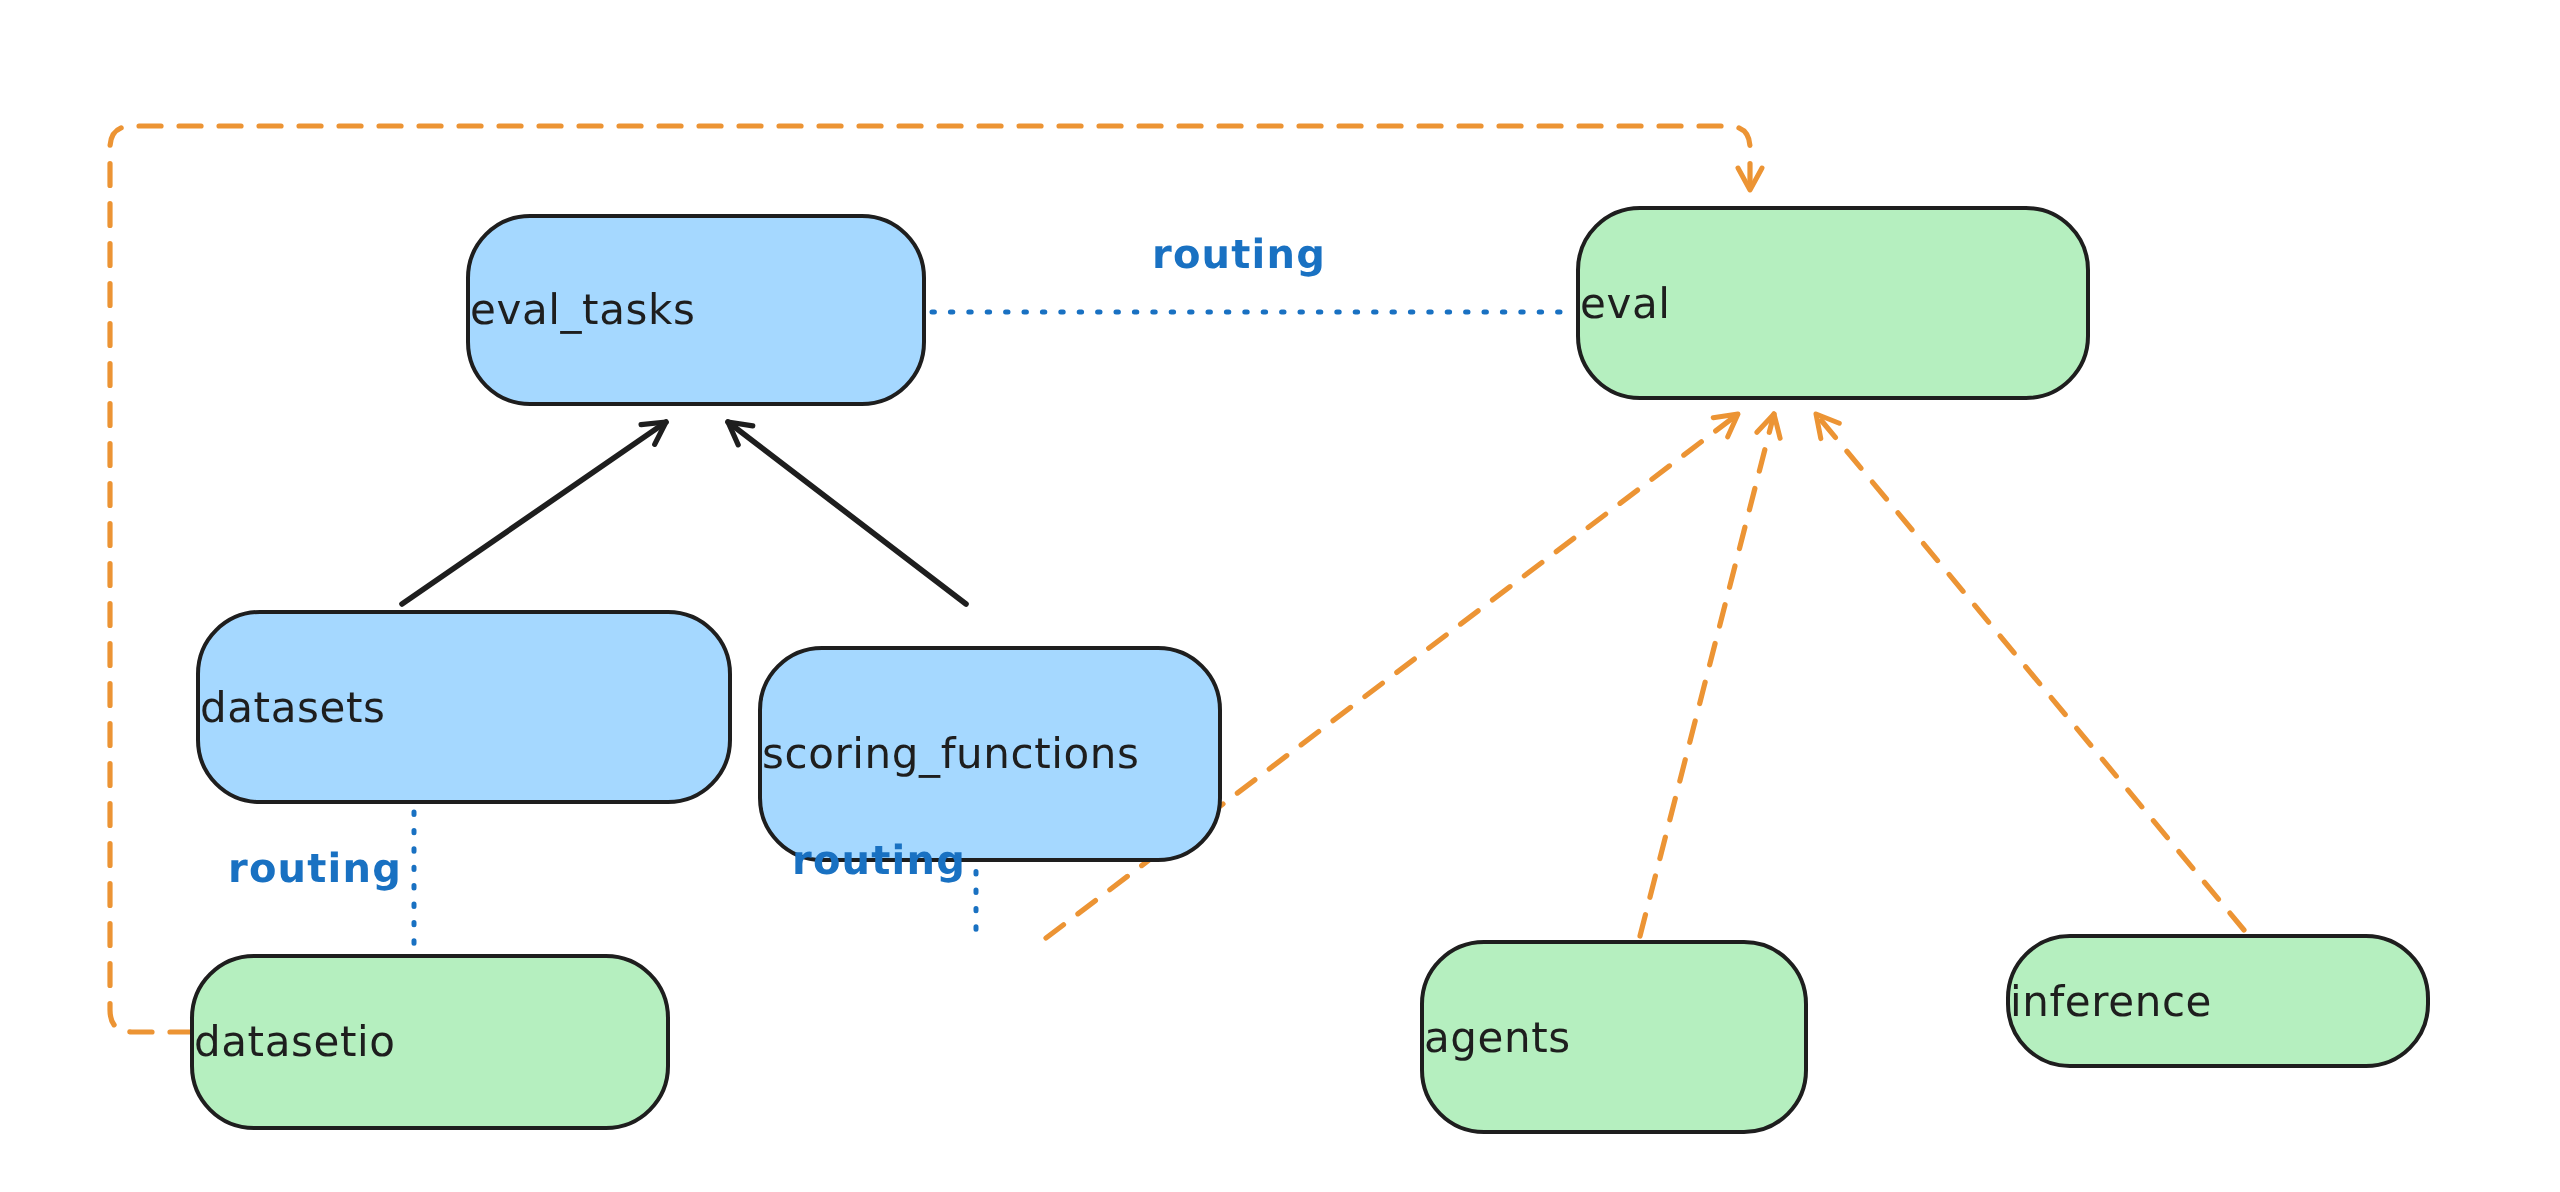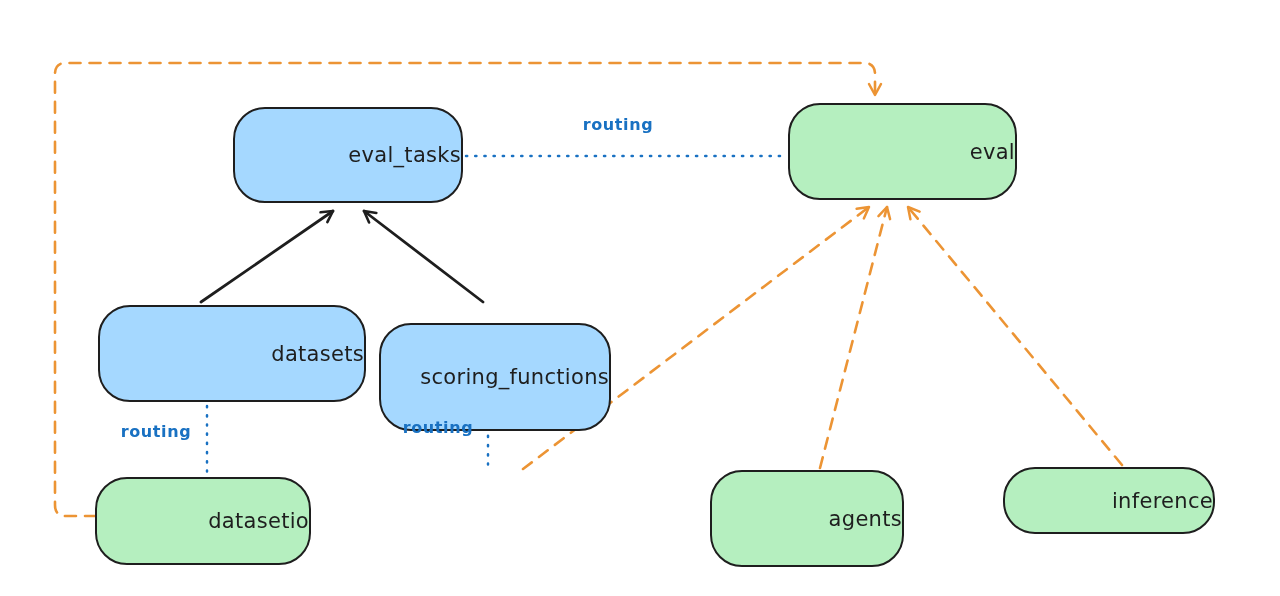--- a/index.html
+++ b/index.html
@@ -22,45 +22,45 @@
     width: 1280px;
     height: 596px;
   }
   .node {
     position: absolute;
     box-sizing: border-box;
     border: 2.5px solid #1e1e1e;
     border-radius: 32px;
     display: flex;
     align-items: center;
-    justify-content: flex-end;
+    justify-content: flex-start;
     font-size: 21px;
     color: #1e1e1e;
     letter-spacing: 0.3px;
     z-index: 2;
   }
   .node-blue  { background: #a5d8ff; }
   .node-green { background: #b5efbf; }
 
   .edge-label {
     position: absolute;
     color: #1971c2;
-    font-size: 16px;
+    font-size: 20px;
     font-weight: 600;
     letter-spacing: 0.6px;
     text-align: center;
     z-index: 3;
   }
 
   
   #n-eval-tasks        { left: 233px; top: 107px; width: 230px; height: 96px; }
-  #n-eval              { left: 788px; top: 103px; width: 229px; height: 97px; }
+  #n-eval              { left: 788px; top: 103px; width: 257px; height: 97px; }
   #n-datasets          { left:  98px; top: 305px; width: 268px; height: 97px; }
   #n-scoring-functions { left: 379px; top: 323px; width: 232px; height: 108px; }
-  #n-datasetio         { left:  95px; top: 477px; width: 216px; height: 88px; }
+  #n-datasetio         { left:  95px; top: 477px; width: 240px; height: 88px; }
   #n-scoring           { left: 388px; top: 472px; width: 229px; height: 90px; }
   #n-agents            { left: 710px; top: 470px; width: 194px; height: 97px; }
   #n-inference         { left: 1003px; top: 467px; width: 212px; height: 67px; }
 
   
   #lbl-routing-top  { left: 576px; top: 115px; width: 84px; }
   #lbl-routing-left { left: 114px; top: 422px; width: 84px; }
   #lbl-routing-mid  { left: 396px; top: 418px; width: 84px; }
 </style>
 </head>

